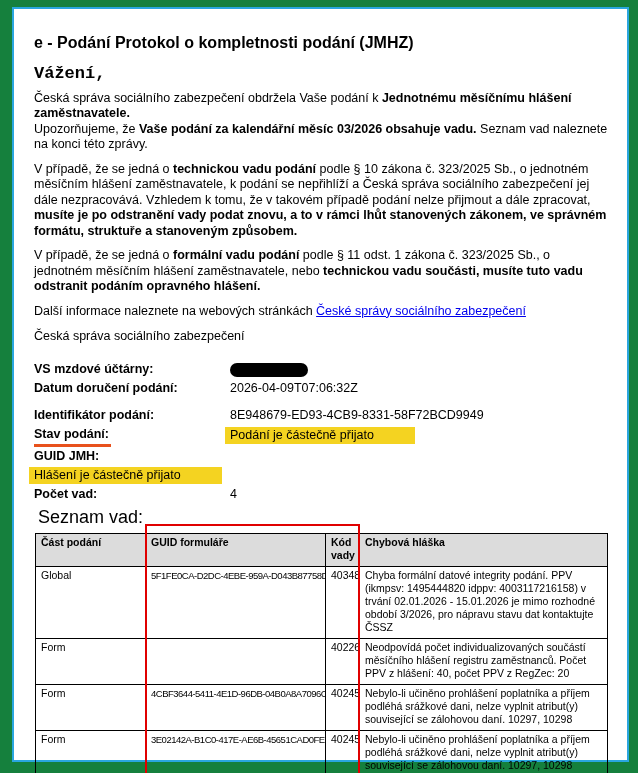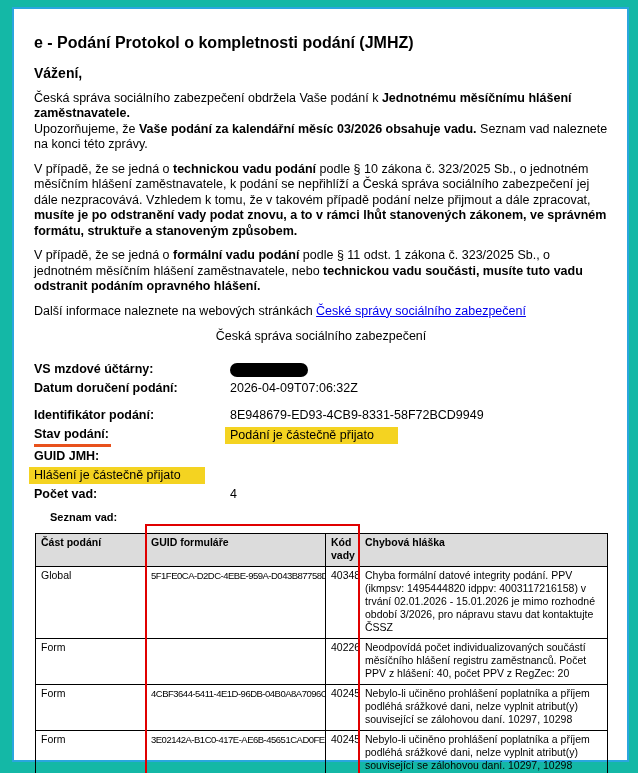--- a/index.html
+++ b/index.html
@@ -5,43 +5,43 @@
   :root{
     --frame_blue:#2AA6DF;
     --highlight_yellow:#F4D321;
     --underline_orange:#E8511C;
     --box_red:#E00000;
     --link_blue:#0000EE;
     --header_gray:#DCDCDC;
   }
   html,body{margin:0;padding:0;background:#ffffff;}
   .page{
-    position:relative;width:638px;height:773px;background:#14b8a6;
+    position:relative;width:638px;height:773px;background:#15803d;
     font-family:"Liberation Sans","DejaVu Sans",sans-serif;color:#000;overflow:hidden;
   }
   .frame{
     position:absolute;left:12px;top:7px;width:613px;height:751px;
     border:2px solid var(--frame_blue,#2AA6DF);background:#fff;box-sizing:content-box;
   }
   .content{position:absolute;left:20px;top:24px;width:574px;}
   .title{font-size:16px;font-weight:bold;margin:0 0 14px;line-height:19px;}
-  .greeting{font-size:14px;font-weight:bold;margin:0 0 9px;line-height:15.5px;}
+  .greeting{font-size:17px;font-weight:bold;margin:0 0 9px;line-height:15.5px;font-family:Liberation Mono, monospace;}
   .para{font-size:12.5px;line-height:15.5px;margin:0 0 9px;}
   .para strong{font-weight:bold;}
   .link{color:var(--link_blue,#0000EE);cursor:pointer;}
-  .signature{font-size:12.5px;line-height:15.5px;margin:10px 0 15px;text-align:center;}
+  .signature{font-size:12.5px;line-height:15.5px;margin:10px 0 15px;text-align:left;}
   .fields{font-size:12.5px;}
   .frow{display:flex;line-height:19px;align-items:center;}
   .flabel{width:196px;font-weight:bold;flex:none;}
   .fvalue{flex:1;}
   .spacer8{height:8px;}
   .mark{display:inline-block;border-bottom:3px solid var(--underline_orange,#E8511C);padding:0 2px 0 0;}
-  .hl{background:var(--highlight_yellow,#F4D321);padding:1px 24px 2px 5px;margin-left:-5px;}
+  .hl{background:var(--highlight_yellow,#F4D321);padding:1px 41px 2px 5px;margin-left:-5px;}
   .redaction{display:inline-block;width:78px;height:14px;background:#000;border-radius:7px;margin-top:2px;vertical-align:middle;}
-  .seznam{font-size:11px;font-weight:bold;margin:5px 16px 8px;line-height:16px;}
+  .seznam{font-size:18px;font-weight:normal;margin:5px 4px 8px;line-height:16px;}
   .table-wrap{position:relative;width:572px;margin-left:1px;}
   table.vady{border-collapse:collapse;table-layout:fixed;width:572px;font-size:10.5px;}
   table.vady th,table.vady td{
     border:1px solid #000;padding:2px 5px 4px;vertical-align:top;text-align:left;line-height:13px;
   }
   table.vady th{background:var(--header_gray,#DCDCDC);font-weight:bold;}
   td.guid{font-size:9.5px;letter-spacing:-0.5px;white-space:nowrap;overflow:hidden;}
   .red-box{
     position:absolute;left:110px;top:-9px;width:211px;bottom:-3px;
     border:2px solid var(--box_red,#E00000);pointer-events:none;

